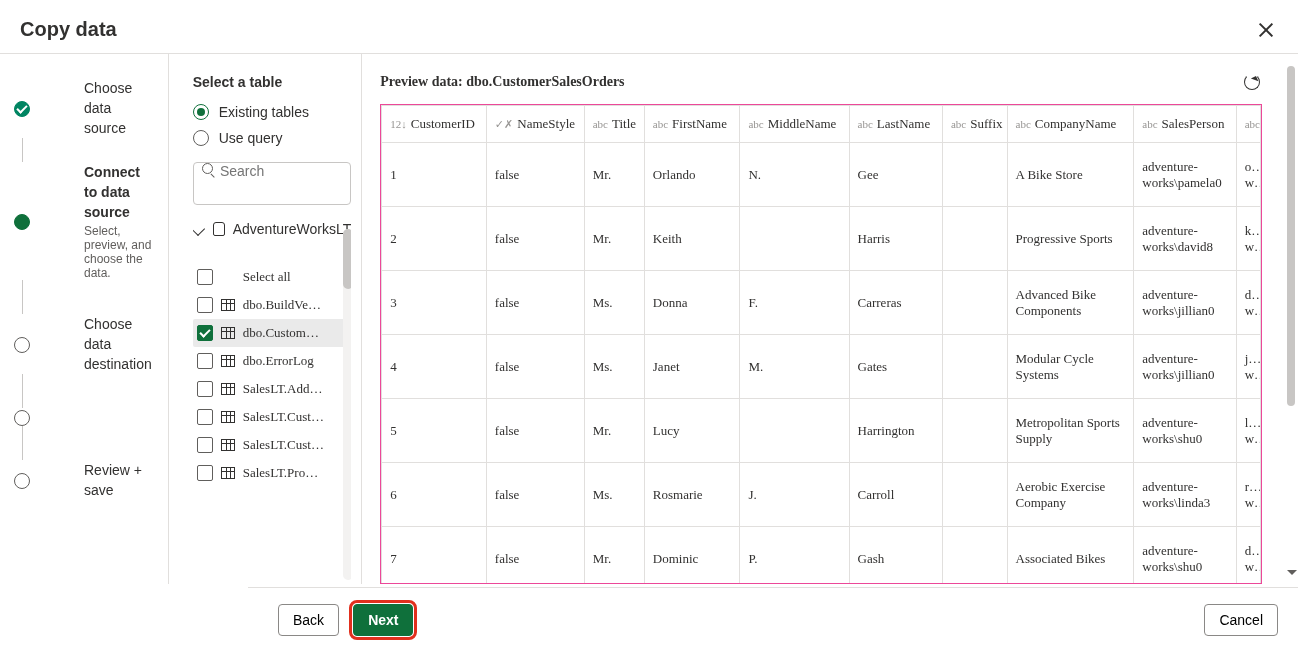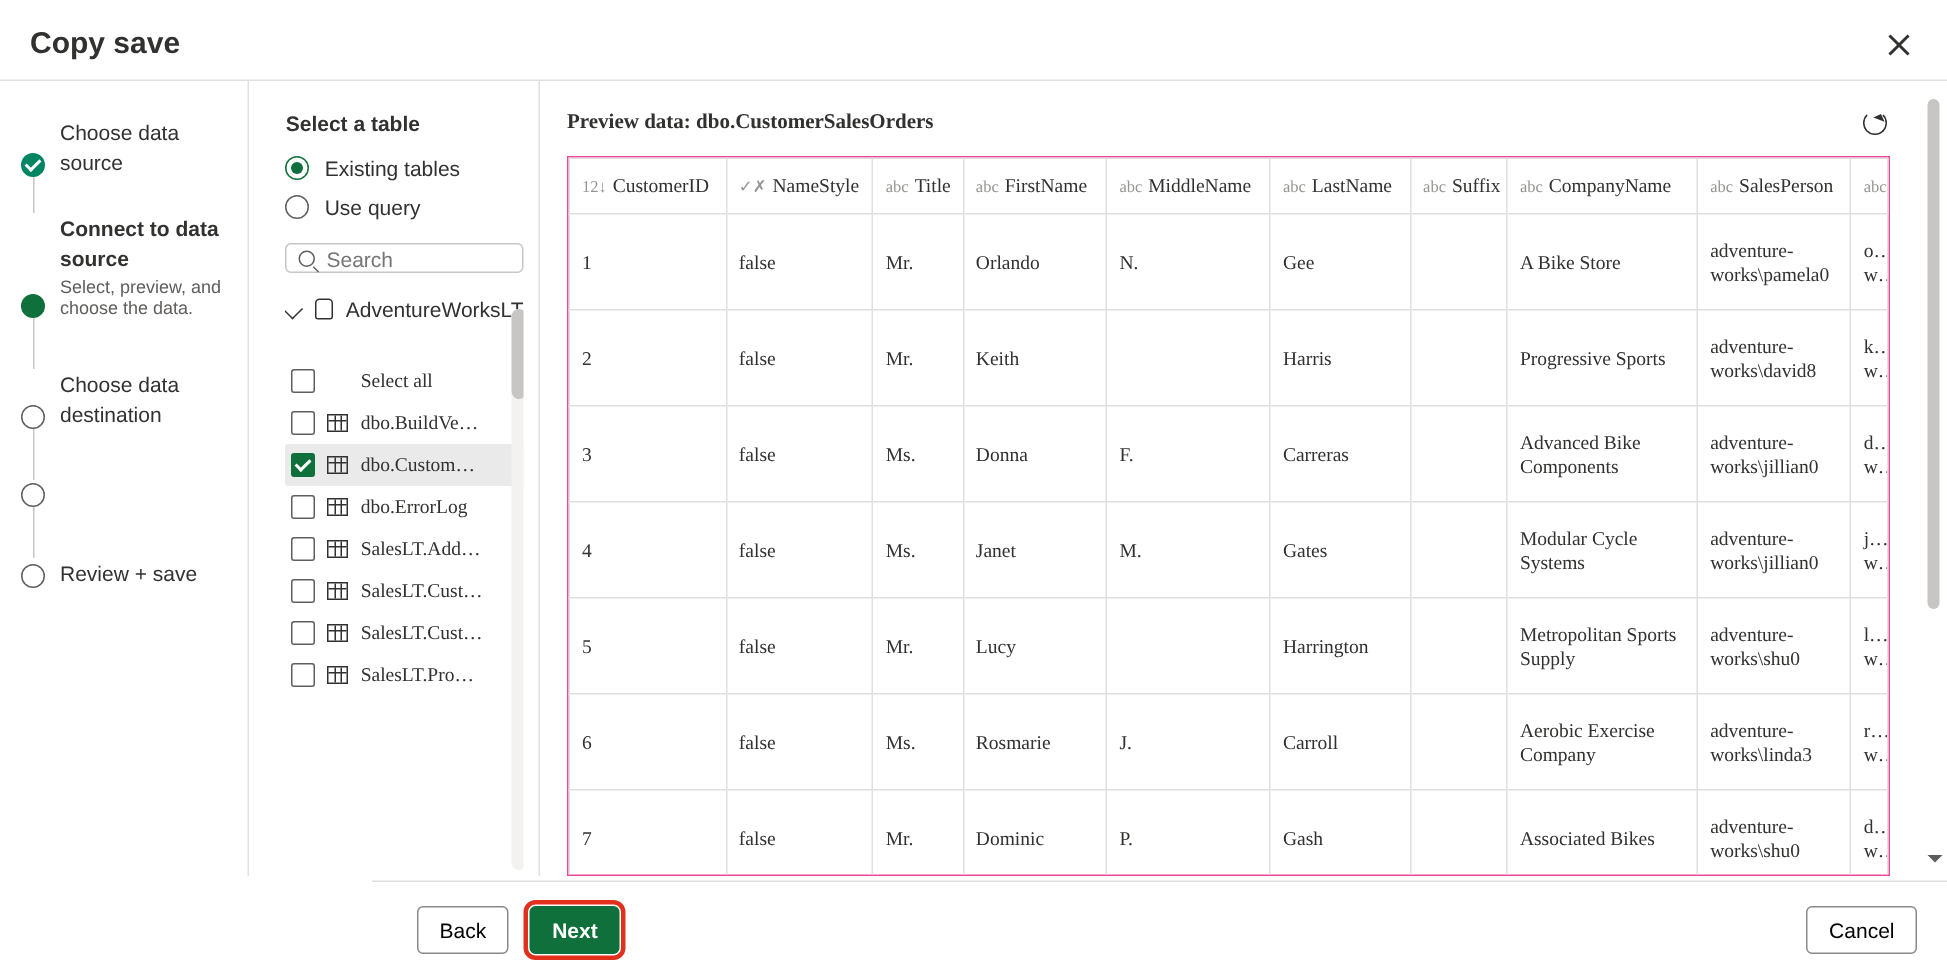--- a/index.html
+++ b/index.html
@@ -4,37 +4,37 @@
   <style>
     * { box-sizing: border-box; margin: 0; padding: 0; }
     body { font-family: "Segoe UI", Tahoma, sans-serif; font-size: 14px; color: #323130; background: #fff; width: 1298px; height: 651px; overflow: hidden; position: relative; }
     .dialog-header { display: flex; align-items: center; justify-content: space-between; padding: 18px 24px 12px 20px; border-bottom: 1px solid #e1dfdd; }
     .dialog-title { font-size: 20px; font-weight: 600; }
     .close-x { width: 16px; height: 16px; cursor: pointer; position: relative; }
     .close-x::before, .close-x::after { content:""; position:absolute; left:7px; top:-1px; width:2px; height:18px; background:#323130; }
     .close-x::before{ transform:rotate(45deg);} .close-x::after{ transform:rotate(-45deg);}
     .body { display: flex; height: 530px; }
     .stepper { width: 248px; padding: 24px 16px 0 14px; border-right: 1px solid #e1dfdd; }
-    .step { display:flex; align-items:flex-end; position:relative; }
+    .step { display:flex; align-items:center; position:relative;gap:44px; }
     .step-bullet { width:16px; height:16px; border-radius:50%; border:1px solid #605e5c; background:#fff; margin-right:10px; margin-top:2px; flex-shrink:0; position:relative; }
     .step-done { border-color:#008562; background:#008562; }
     .step-done::after { content:""; position:absolute; left:4px; top:1px; width:4px; height:8px; border:solid #fff; border-width:0 2px 2px 0; transform:rotate(45deg); }
     .step-active { border-color:#0f703b; background:#0f703b; }
     .step-label { font-size:14px; line-height:20px; }
     .step-active-label { font-weight:600; }
     .step-sub { font-size:12px; color:#605e5c; margin-top:2px; }
     .connector { width:1px; height:24px; background:#c8c6c4; margin-left:8px; }
     .connector.tall { height: 34px; }
     .middle { width: 216px; padding: 20px 10px 0 24px; border-right: 1px solid #e1dfdd; display:flex; flex-direction:column; }
     .section-title { font-weight:600; margin-bottom:14px; }
     .radio-row { display:flex; align-items:flex-start; margin-bottom:10px; cursor:pointer; }
     .radio { width:16px; height:16px; border-radius:50%; border:1px solid #605e5c; margin-right:10px; position:relative; }
     .radio.selected { border-color:#0f703b; }
     .radio.selected::after { content:""; position:absolute; left:3px; top:3px; width:8px; height:8px; border-radius:50%; background:#0f703b; }
-    .search-box { border:1px solid #c8c6c4; border-radius:4px; height:20px; display:flex; align-items:flex-end; padding:0 8px; margin:6px 0 14px; }
+    .search-box { border:1px solid #c8c6c4; border-radius:4px; height:43px; display:flex; align-items:flex-start; padding:0 8px; margin:6px 0 14px; }
     .search-box input { border:none; outline:none; font-size:14px; width:100%; color:#605e5c; background:transparent; }
     .tree-wrap { position:relative; flex:1; overflow:hidden; }
     .tree-scroll { position:absolute; right:-2px; top:10px; width:10px; bottom:4px; background:#f3f2f1; border-radius:6px; }
     .tree-thumb { position:absolute; left:0; top:0; width:10px; height:60px; background:#c8c6c4; border-radius:6px; }
     .tree-db { display:flex; align-items:center; gap:8px; cursor:pointer; padding:2px 0; }
     .chev { width:10px; height:10px; border-right:1.5px solid #323130; border-bottom:1.5px solid #323130; transform:rotate(45deg); margin-right:2px; }
     .db-icon { width:12px; height:14px; border:1.2px solid #323130; border-radius:3px 3px 2px 2px; position:relative; }
     .tree-list { margin-top:24px;font-family:Liberation Serif, serif; }
     .tree-item { display:flex; align-items:center; gap:8px; padding:6px 4px; border-radius:2px; cursor:pointer; }
     .tree-item.selected { background:#eaeaea; }
@@ -66,21 +66,21 @@
     .btn.primary { background:#0f703b; border-color:#0f703b; color:#fff; font-weight:600; }
     .btn.hl { outline: 3px solid #e1301e; outline-offset: 1px;}
     .mag { width:14px; height:14px; position:relative; margin-right:6px;}
     .mag::before{content:"";position:absolute;width:9px;height:9px;border:1.3px solid #605e5c;border-radius:50%;}
     .mag::after{content:"";position:absolute;width:5px;height:1.3px;background:#605e5c;transform:rotate(45deg);bottom:1px;right:-1px;}
   </style>
 </head>
 <body>
 
 <div class="dialog-header">
-  <div class="dialog-title">Copy save</div>
+  <div class="dialog-title">Copy data</div>
   <div class="close-x"></div>
 </div>
 
 <div class="body">
   <div class="stepper">
     <div class="step">
       <div class="step-bullet step-done"></div>
       <div class="step-label">Choose data source</div>
     </div>
     <div class="connector"></div>

